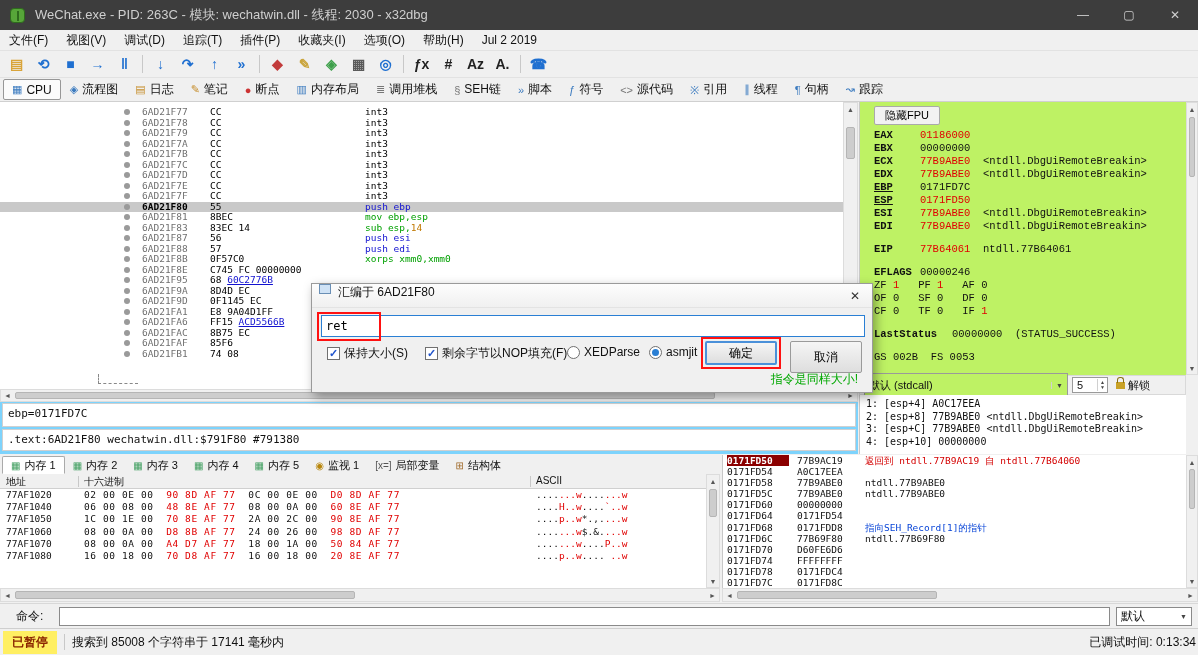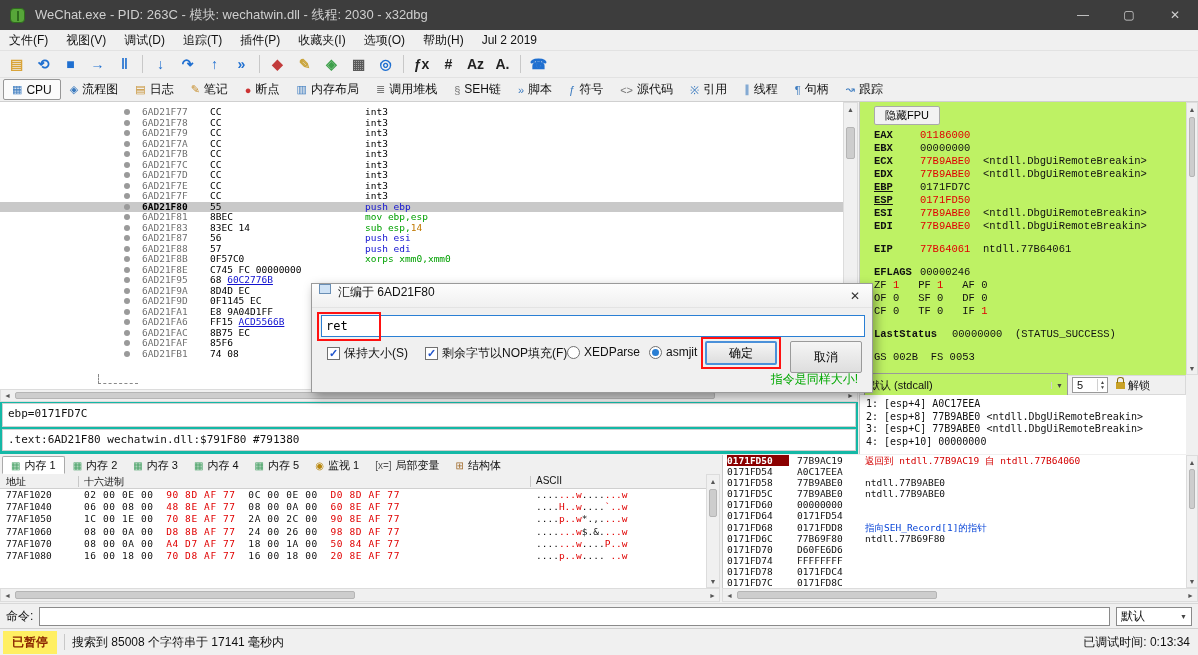--- a/index.html
+++ b/index.html
@@ -61,21 +61,21 @@
   .hscroll .sthumb{top:2px;bottom:2px}
   .disasm-vscroll{left:843px;top:102px;width:15px;height:287px}
   .disasm-hscroll{left:0;top:389px;width:858px;height:13px}
   .reg-vscroll{left:1186px;top:102px;width:12px;height:273px}
   .dump-vscroll{left:706px;top:474px;width:14px;height:114px}
   .dump-hscroll{left:0;top:588px;width:720px;height:14px}
   .stack-vscroll{left:1186px;top:455px;width:12px;height:133px}
   .stack-hscroll{left:722px;top:588px;width:476px;height:14px}
 
   
-  .infobox{position:absolute;left:0;top:402px;width:858px;height:52px;background:#14b8a6;font-size:11px}
+  .infobox{position:absolute;left:0;top:402px;width:858px;height:52px;background:#7dd3fc;font-size:11px}
   .info1{position:absolute;left:2px;top:1px;right:2px;height:24px;background:#fff;border:1px solid #d0d0d0;padding:3px 5px}
   .info2{position:absolute;left:2px;top:27px;right:2px;height:22px;background:#fff;border:1px solid #d0d0d0;padding:3px 5px}
 
   
   .registers{position:absolute;left:859px;top:102px;width:327px;height:273px;background:#bef264;border-left:1px solid #c8c8c8;overflow:hidden;font-size:10.5px}
   .hidefpu{margin:4px 0 4px 14px;font-size:11px;padding:1px 10px;background:#f2f2f2;border:1px solid #aaa;border-radius:2px;font-family:"Liberation Sans",sans-serif}
   .regrow{height:13px;line-height:13px;padding-left:14px;white-space:pre;font-family:Liberation Mono, monospace}
   .rlabel{display:inline-block;width:46px;font-weight:bold}
   .rlabel.wide{width:78px}
   .rlabel.ul{text-decoration:underline}
@@ -116,30 +116,30 @@
   .strow{position:relative;height:11.1px;line-height:11.1px;font-size:9.5px}
   .st-addr{position:absolute;left:4px;width:62px}
   .st-addr.esp{background:var(--esp-cell,#8b0000);color:#fff;font-weight:bold}
   .st-val{position:absolute;left:74px}
   .st-com{position:absolute;left:142px}
   .st-com.red{color:var(--comment-red,#d40000)}
   .st-com.blue{color:var(--comment-blue,#0a46d8)}
 
   
   .cmdrow{position:absolute;left:0;top:603px;width:1198px;height:25px;background:#f0f0f0;display:flex;align-items:center;font-size:12px;border-top:1px solid #d8d8d8}
-  .cmd-label{margin:0 6px}
+  .cmd-label{margin:0 16px}
   .cmd-input{flex:1;height:19px;background:#fff;border:1px solid #8a8a8a;font-family:"DejaVu Sans Mono",monospace;font-size:11px;padding:0 3px}
   .cmd-combo{width:76px;height:19px;margin:0 6px;background:#fff;border:1px solid #8a8a8a;display:flex;align-items:center;padding:0 4px}
   .cmd-combo .arrow{margin-left:auto;font-size:7px;color:#444}
 
   
   .statusbar{position:absolute;left:0;top:628px;width:1198px;height:27px;background:#f0f0f0;border-top:1px solid #cfcfcf;display:flex;align-items:center;font-size:12px}
   .badge{background:var(--badge-bg,#ffef62);color:var(--badge-text,#8b2500);font-weight:bold;padding:3px 9px;margin-left:3px}
   .sep{width:1px;height:16px;background:#c8c8c8;margin:0 7px}
-  .status-time{margin-left:auto;margin-right:8px}
+  .status-time{margin-left:auto;margin-right:2px}
 
   
   .dialog{position:absolute;left:311px;top:283px;width:562px;height:110px;background:#f0f0f0;border:1px solid #9a9a9a;box-shadow:3px 4px 10px rgba(0,0,0,.35);z-index:60}
   .dlg-title{height:24px;background:linear-gradient(#fdfdfd,#f0f0f0);display:flex;border-bottom:1px solid #e3e3e3}
   .dlg-icon{width:12px;height:10px;border:1px solid #6a8fb5;background:#cfe2f5;margin:0 7px}
   .dlg-title-text{font-size:12px}
   .dlg-close{margin-left:auto;width:34px;height:24px;display:flex;align-items:center;justify-content:center;font-size:12px;color:#333}
   .dlg-input{position:absolute;left:9px;top:31px;width:544px;height:22px;border:1px solid var(--accent-blue,#2a7fd4);background:#fff;font-size:12px;padding-left:4px;font-family:"DejaVu Sans Mono",monospace}
   .ann{position:absolute;border:2px solid var(--annotation-red,#ff1111);pointer-events:none;z-index:5}
   .dlg-opt{position:absolute;top:61px;display:flex;align-items:center;font-size:12px}

